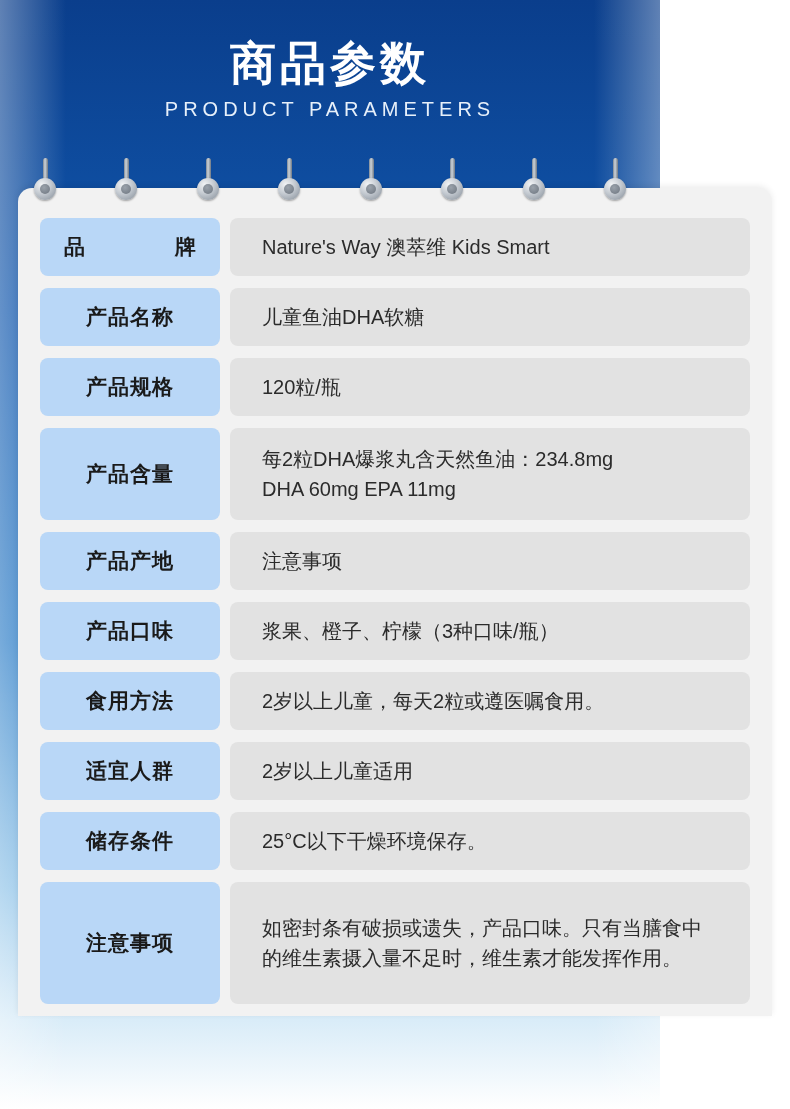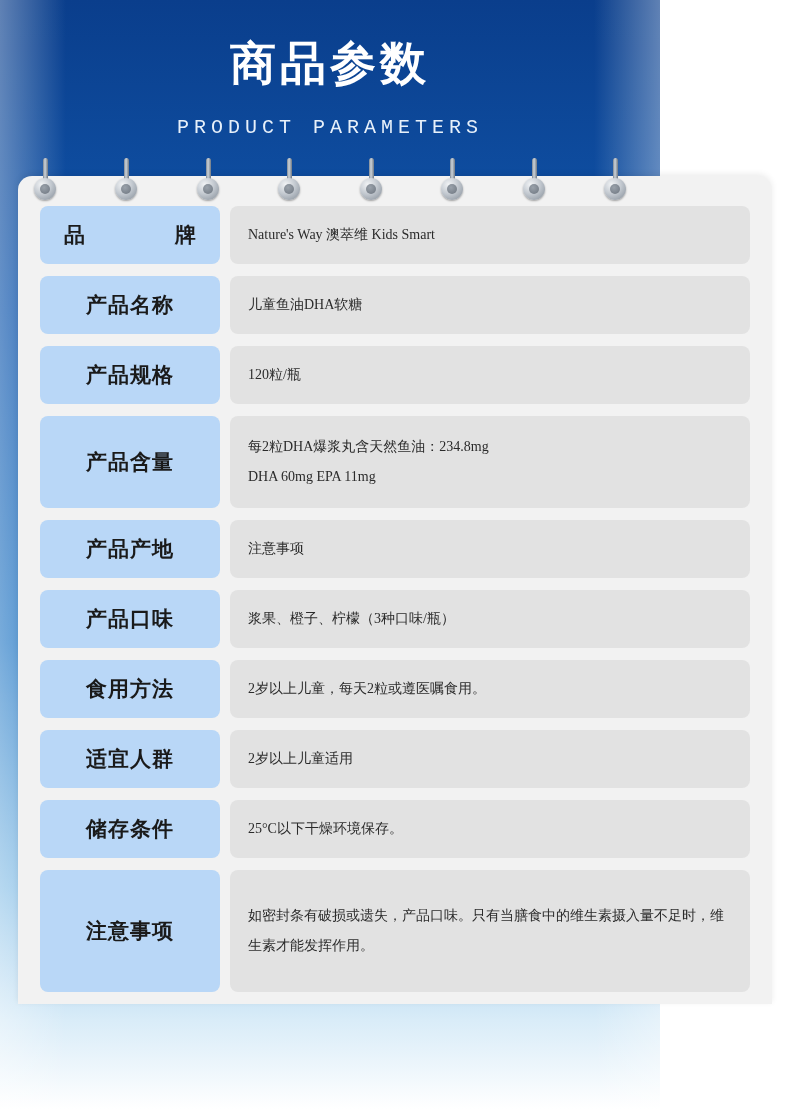--- a/index.html
+++ b/index.html
@@ -36,25 +36,25 @@
   }
   .header-title {
     font-size: 46px;
     line-height: 58px;
     font-weight: bold;
     color: #ffffff;
     letter-spacing: 4px;
     font-family: "Liberation Sans", "DejaVu Sans", sans-serif;
   }
   .header-subtitle {
-    margin-top: 24px;
+    margin-top: 6px;
     font-size: 20px;
     letter-spacing: 5px;
     color: #e7f0fa;
-    font-family: Liberation Mono, monospace;
+    font-family: Liberation Sans, sans-serif;
   }
 
   .rings {
     position: absolute;
     top: 158px;
     left: 0;
     right: 0;
     height: 46px;
     display: flex;
     justify-content: space-between;
@@ -94,29 +94,28 @@
     top: 6px;
     width: 10px;
     height: 10px;
     border-radius: 50%;
     background: radial-gradient(circle at 40% 35%, #9aa2ab 0%, #6d757f 100%);
   }
 
   .card {
     position: absolute;
     left: 18px;
-    top: 176px;
+    top: 188px;
     width: 754px;
     background: #f2f2f2;
     border-radius: 14px 14px 0 0;
     padding: 30px 22px 0 22px;
     box-sizing: border-box;
     z-index: 2;
     box-shadow: 0 -2px 6px rgba(0,0,0,0.08);
-    font-family: Liberation Serif, serif;
   }
 
   .row {
     display: flex;
     align-items: stretch;
     margin-bottom: 12px;
   }
   .row-label {
     width: 180px;
     min-width: 180px;
@@ -136,24 +135,24 @@
     letter-spacing: 16px;
     text-indent: 16px;
   }
   .row-value {
     flex: 1;
     margin-left: 10px;
     background: #e2e2e2;
     border-radius: 8px;
     display: flex;
     align-items: center;
-    font-size: 14px;
+    font-size: 20px;
     color: #2b2b2b;
     line-height: 30px;
-    padding: 14px 18px;
+    padding: 14px 32px;
     box-sizing: border-box;
     white-space: pre-line;
   }
   .row.tall .row-label,
   .row.tall .row-value {
     min-height: 92px;
   }
   .row.tallest .row-label,
   .row.tallest .row-value {
     min-height: 122px;

